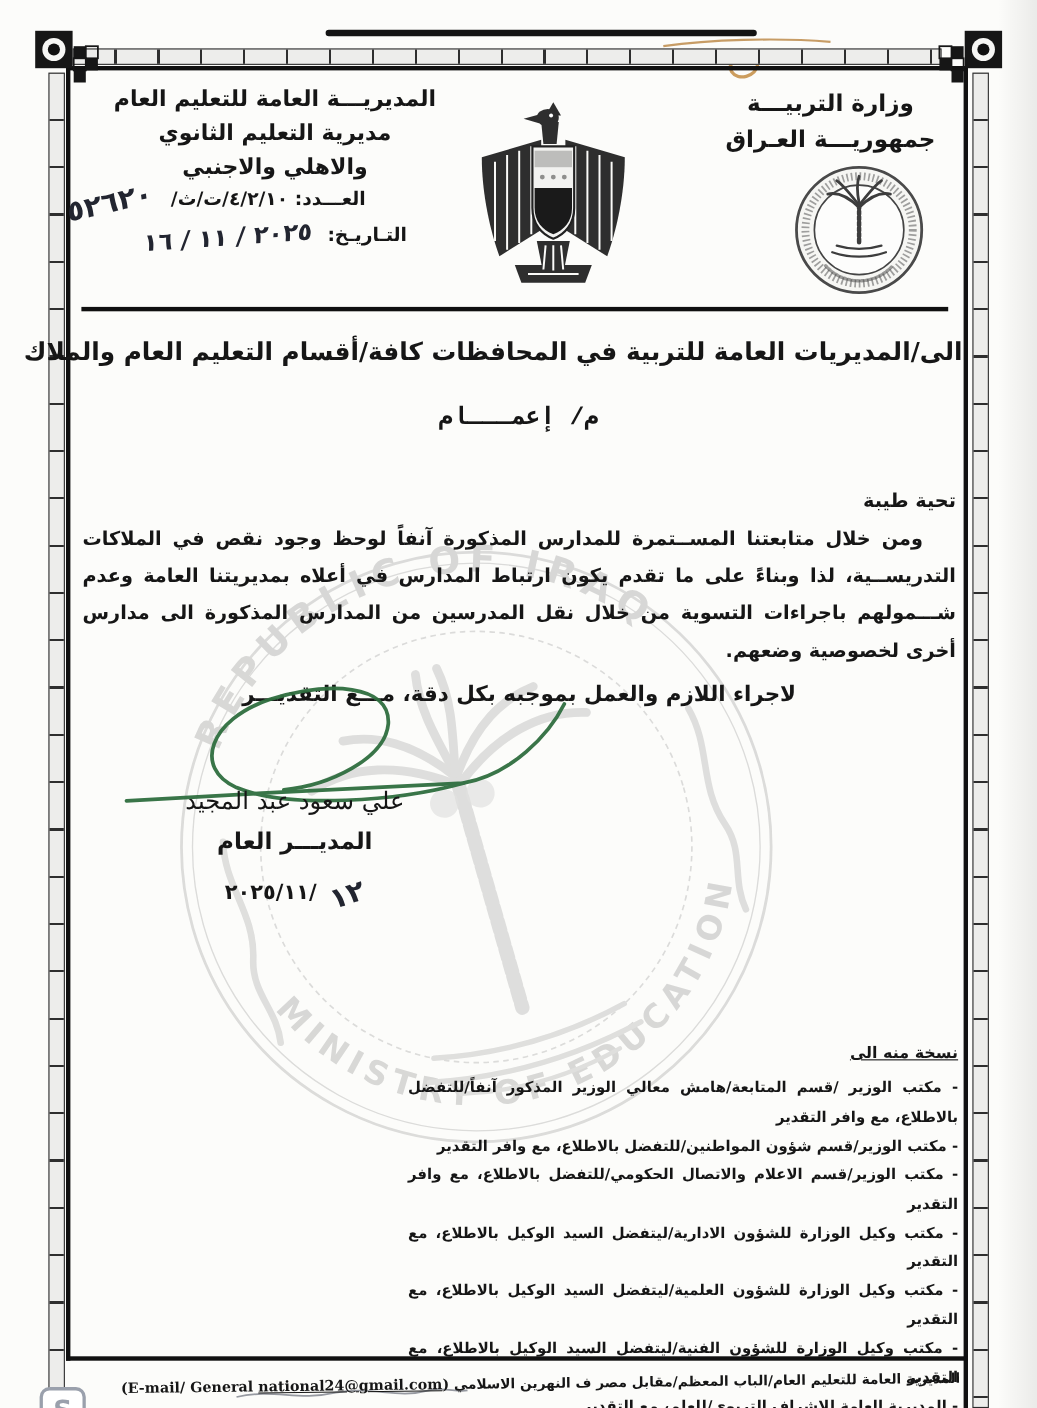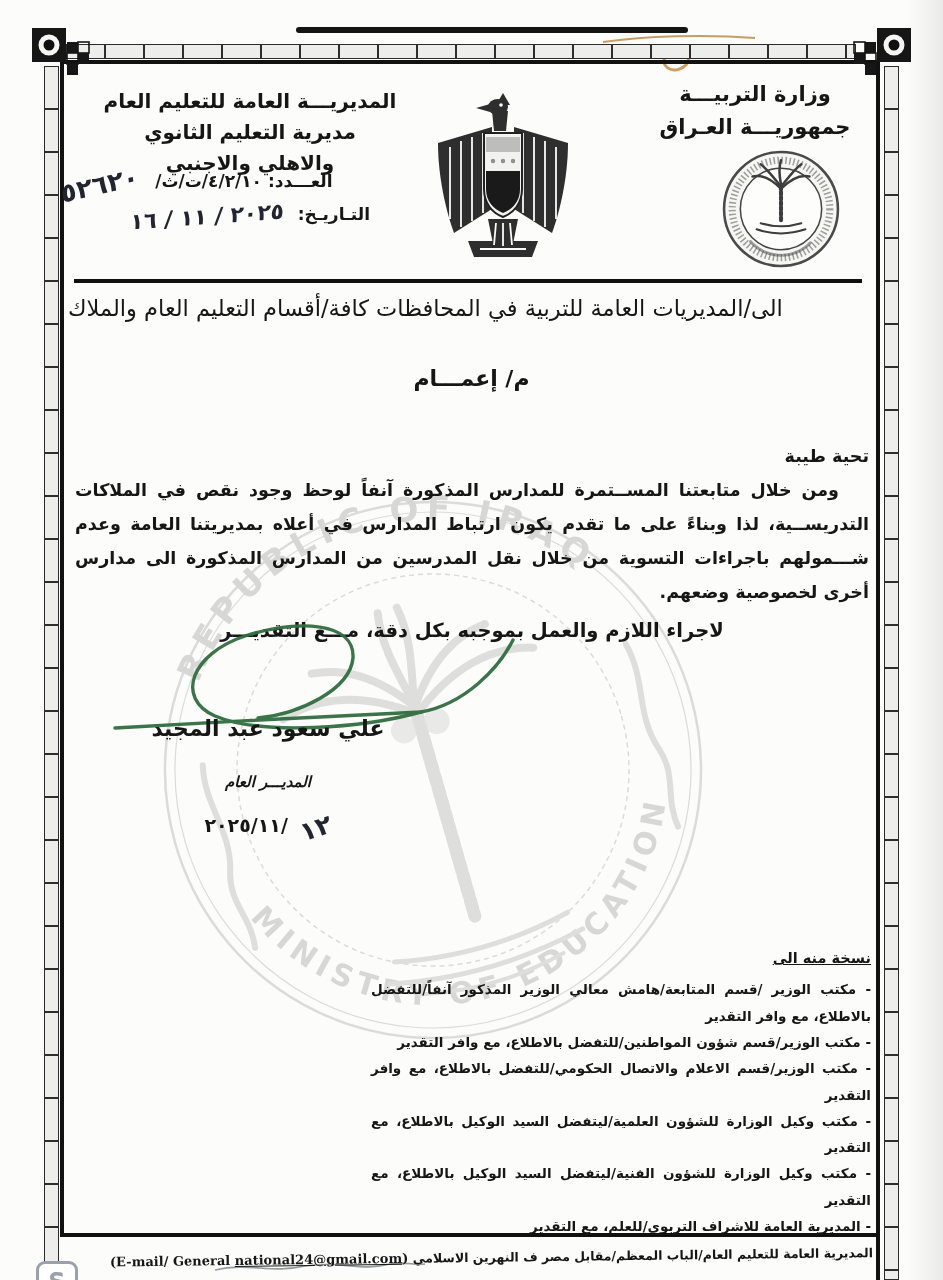--- a/index.html
+++ b/index.html
@@ -10,40 +10,40 @@
   
   .band{background:#ededeb;border:1.6px solid #2b2b2b;box-sizing:border-box;}
   .band.h{background-image:repeating-linear-gradient(90deg,transparent 0 37px,#2e2e2e 37px 39px);}
   .band.v{background-image:repeating-linear-gradient(180deg,transparent 0 41px,#2e2e2e 41px 43px);}
   .frameline{background:#111;}
   .corner svg{display:block;}
 
   
   .org{font-weight:900;text-align:center;line-height:1.55;}
   .org-right{left:615px;top:78px;width:280px;font-size:21px;}
-  .org-left{left:85px;top:74px;width:330px;font-size:20px;margin-top:12px;}
+  .org-left{left:85px;top:74px;width:330px;font-size:20px;}
   .ref-line{left:60px;top:170px;width:356px;text-align:left;direction:rtl;font-size:17px;font-weight:900;white-space:nowrap;}
   .date-line{left:40px;top:204px;width:330px;direction:rtl;font-size:17px;font-weight:900;white-space:nowrap;}
   .hw{display:inline-block;color:#222530;font-weight:700;}
   .hw-num{font-size:26px;transform:rotate(-13deg) skewX(-6deg);margin:0 10px -6px 0;vertical-align:-7px;}
   .hw-date{font-size:22px;letter-spacing:2px;transform:rotate(-4deg) skewX(-8deg);vertical-align:-4px;margin-right:8px;}
   .separator{left:74px;top:279px;width:788px;height:3.5px;background:#101010;}
 
   
-  .to-line{left:68px;right:68px;top:295px;text-align:left;font-size:22.5px;font-weight:400;white-space:nowrap;direction:rtl;}
-  .subject{left:68px;right:68px;top:366px;text-align:center;font-size:22px;font-weight:900;direction:rtl;}
+  .to-line{left:68px;right:68px;top:307px;text-align:left;font-size:22.5px;font-weight:700;white-space:nowrap;direction:rtl;}
+  .subject{left:68px;right:68px;top:366px;text-align:center;font-size:22px;font-weight:900;direction:rtl;font-family:Liberation Mono, monospace;}
   .body-flow{left:75px;right:74px;top:406px;direction:rtl;text-align:justify;font-size:17.5px;font-weight:700;line-height:34px;margin-top:33px;}
   .greeting{text-align:right;}
   .para{margin:0;text-indent:30px;}
   .closing{text-align:center;font-size:19.5px;font-weight:900;margin-top:5px;}
 
   
   .sig-block{left:118px;top:716px;width:300px;text-align:center;direction:rtl;}
-  .sig-name{font-size:22px;font-weight:700;}
-  .sig-title{font-size:15px;font-weight:900;margin-top:32px;font-style:italic;}
+  .sig-name{font-size:22px;font-weight:400;}
+  .sig-title{font-size:21px;font-weight:900;margin-top:12px;}
   .sig-date{margin-top:22px;font-size:19px;font-weight:700;direction:ltr;}
   .hw-day{font-size:26px;transform:rotate(-18deg);margin-left:12px;vertical-align:-5px;}
 
   
   .cc{right:72px;top:944px;width:500px;direction:rtl;font-size:13.5px;font-weight:700;line-height:1.95;text-align:right;}
   .cc-heading{display:inline-block;text-decoration:underline;font-size:14.5px;font-weight:900;margin-bottom:4px;}
   .cc ul{margin:0;padding:0;list-style:none;}
   .cc li{text-align:justify;text-align-last:right;}
   .cc li::before{content:"- ";}
 
@@ -237,20 +237,21 @@
     </div>
   </div>
 
   <div class="abs cc">
     <span class="cc-heading">نسخة منه الى</span>
     <ul>
 
     <li>مكتب الوزير /قسم المتابعة/هامش معالي الوزير المذكور آنفاً/للتفضل بالاطلاع، مع وافر التقدير</li>
         <li>مكتب الوزير/قسم شؤون المواطنين/للتفضل بالاطلاع، مع وافر التقدير</li>
         <li>مكتب الوزير/قسم الاعلام والاتصال الحكومي/للتفضل بالاطلاع، مع وافر التقدير</li>
+        <li>مكتب وكيل الوزارة للشؤون الادارية/ليتفضل السيد الوكيل بالاطلاع، مع التقدير</li>
         <li>مكتب وكيل الوزارة للشؤون العلمية/ليتفضل السيد الوكيل بالاطلاع، مع التقدير</li>
         <li>مكتب وكيل الوزارة للشؤون الفنية/ليتفضل السيد الوكيل بالاطلاع، مع التقدير</li>
         <li>المديرية العامة للاشراف التربوي/للعلم، مع التقدير</li>
       </ul>
   </div>
 
   <svg class="abs" style="left:210px;top:1258px;" width="220" height="20">
     <path d="M5,12 C40,4 60,16 95,8 C130,2 150,14 180,6 C195,3 205,8 215,6" stroke="#6b6f7a" stroke-width="1.6" fill="none" opacity="0.7"></path>
   </svg>
   <div class="abs footer">

